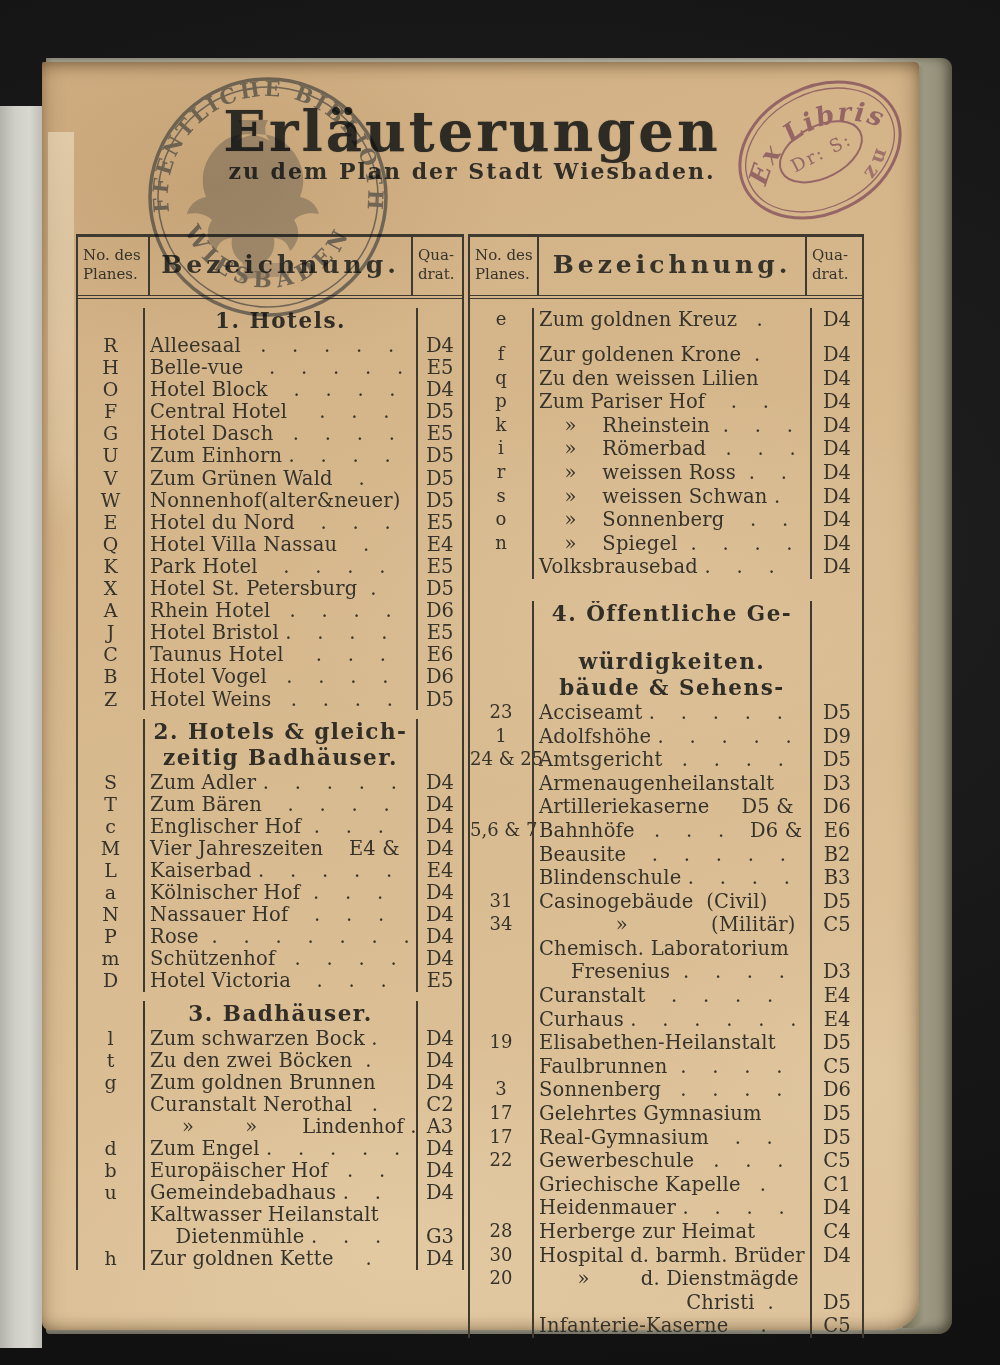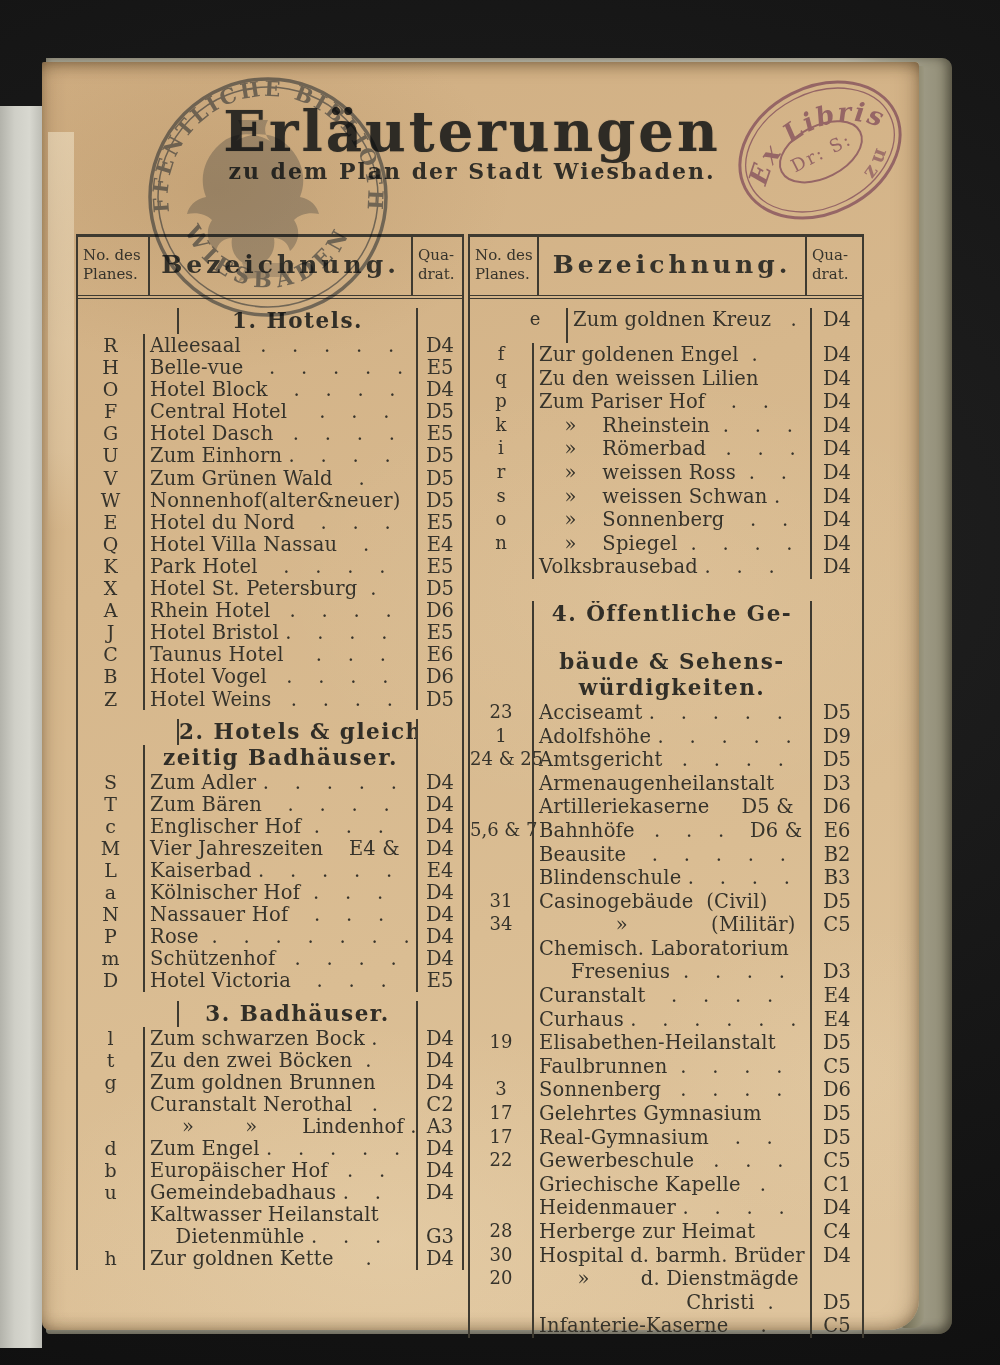--- a/index.html
+++ b/index.html
@@ -84,21 +84,21 @@
   .c-quad{width:44px;flex:none;border-left:2px solid #3e3a30;text-align:center;
     font-size:19.5px;align-self:stretch;}
   .t-right .c-no{width:62px;font-size:18px;}
   .t-right .c-quad{width:50px;}
   .row.section .c-name{
     text-align:center;font-weight:bold;font-size:21.5px;letter-spacing:1.5px;
     padding-left:0;color:#312e27;
   }
   .t-left .row.section{height:26px;}
   .t-right .row.section{height:26px;}
-  .row.pad{padding-top:9px;height:35px;padding-left:34px;}
+  .row.pad{padding-top:9px;height:35px;}
   .t-right .row.bigpad{padding-top:22px;height:48px;}
   
   .stamp{position:absolute;mix-blend-mode:multiply;pointer-events:none;}
   .stamp-library{left:100px;top:6px;width:252px;height:258px;opacity:.62;}
   .stamp-exlibris{left:686px;top:-6px;width:184px;height:188px;opacity:.66;
     transform:rotate(-27deg);}
 </style>
 </head>
 <body>
 
@@ -351,21 +351,21 @@
       </div>
     </div>
     <div class="tbody">
         <div class="row pad">
           <div class="c-no">e</div>
           <div class="c-name">Zum goldnen Kreuz   .</div>
           <div class="c-quad">D4</div>
         </div>
         <div class="row">
           <div class="c-no">f</div>
-          <div class="c-name">Zur goldenen Engel  .</div>
+          <div class="c-name">Zur goldenen Krone  .</div>
           <div class="c-quad">D4</div>
         </div>
         <div class="row">
           <div class="c-no">q</div>
           <div class="c-name">Zu den weissen Lilien</div>
           <div class="c-quad">D4</div>
         </div>
         <div class="row">
           <div class="c-no">p</div>
           <div class="c-name">Zum Pariser Hof    .    .</div>
@@ -406,26 +406,26 @@
           <div class="c-name">Volksbrausebad .    .    .</div>
           <div class="c-quad">D4</div>
         </div>
         <div class="row section bigpad">
           <div class="c-no"></div>
           <div class="c-name">4. Öffentliche Ge-</div>
           <div class="c-quad"></div>
         </div>
         <div class="row section">
           <div class="c-no"></div>
+          <div class="c-name">würdigkeiten.</div>
+          <div class="c-quad"></div>
+        </div>
+        <div class="row section">
+          <div class="c-no"></div>
           <div class="c-name">bäude &amp; Sehens-</div>
-          <div class="c-quad"></div>
-        </div>
-        <div class="row section">
-          <div class="c-no"></div>
-          <div class="c-name">würdigkeiten.</div>
           <div class="c-quad"></div>
         </div>
         <div class="row">
           <div class="c-no">23</div>
           <div class="c-name">Acciseamt .    .    .    .    .</div>
           <div class="c-quad">D5</div>
         </div>
         <div class="row">
           <div class="c-no">1</div>
           <div class="c-name">Adolfshöhe .    .    .    .    .</div>

